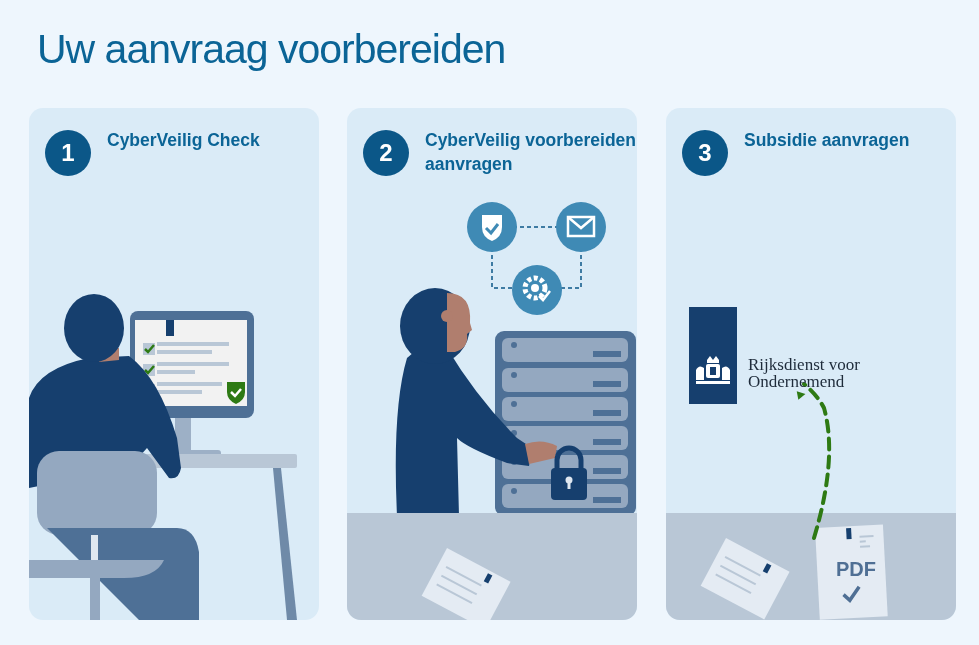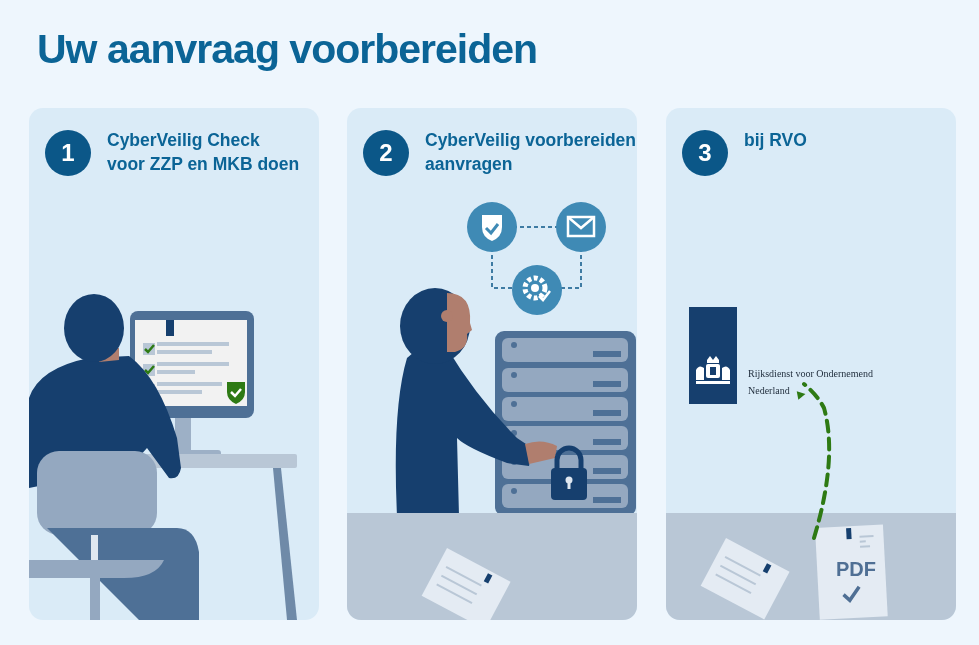--- a/index.html
+++ b/index.html
@@ -1,38 +1,37 @@
 <!DOCTYPE html>
 <html><head>
 <meta charset="utf-8">
 <style>
   html,body{margin:0;padding:0;}
   body{width:979px;height:645px;background:#eef6fd;font-family:"Liberation Sans","DejaVu Sans",sans-serif;position:relative;overflow:hidden;}
-  .title{position:absolute;left:37px;top:26px;font-size:41px;font-weight:bold;color:#0b6496;letter-spacing:-1px;margin:0;}
+  .title{position:absolute;left:37px;top:26px;font-size:41px;font-weight:normal;color:#0b6496;letter-spacing:-1px;margin:0;}
   .panel{position:absolute;top:108px;width:290px;height:512px;background:#daebf7;border-radius:14px;overflow:hidden;}
   .p1{left:29px;}
   .p2{left:347px;}
   .p3{left:666px;}
   .step-num{position:absolute;left:16px;top:22px;width:46px;height:46px;border-radius:50%;background:#0b5788;color:#fff;font-size:24px;font-weight:bold;display:flex;align-items:center;justify-content:center;}
   .step-title{position:absolute;left:78px;top:20px;color:#0b6496;font-size:17.5px;font-weight:bold;line-height:24px;}
   .step-title div{white-space:nowrap;}
   svg{position:absolute;left:0;top:0;}
-  .rvo-text{position:absolute;left:82px;top:257px;font-family:"Liberation Serif","DejaVu Serif",serif;font-size:10px;color:#1e2b3a;line-height:17px;}
+  .rvo-text{position:absolute;left:82px;top:248px;font-family:"Liberation Serif","DejaVu Serif",serif;font-size:17px;color:#1e2b3a;line-height:17px;}
   .pdf-label{position:absolute;font-size:20px;color:#4f6f94;font-weight:bold;text-align:center;}
 </style>
 </head>
 <body>
 
 <h1 class="title">Uw aanvraag voorbereiden</h1>
 
 <div class="panel p1">
   <div class="step-num">1</div>
   <div class="step-title">
     <div>CyberVeilig Check</div>
-    <div>voor ZZP en MKB doen</div>
   </div>
   <svg width="290" height="512" viewBox="0 0 290 512">
 
     <rect x="101" y="203" width="124" height="107" rx="8" fill="#4e7096"></rect>
     <rect x="106" y="212" width="112" height="86" fill="#f2f2f2"></rect>
     <rect x="137" y="212" width="8" height="16" fill="#163f6e"></rect>
 
     <g>
       <rect x="114" y="235" width="12" height="12" fill="#b9c7d6"></rect>
       <path d="M116 241 l3 3 l6 -7" stroke="#2e7a14" stroke-width="2.5" fill="none"></path>
@@ -141,21 +140,21 @@
       <rect x="8" y="16" width="40" height="2" fill="#b9c7d6"></rect>
       <rect x="8" y="26" width="40" height="2" fill="#b9c7d6"></rect>
       <rect x="8" y="36" width="40" height="2" fill="#b9c7d6"></rect>
     </g>
   </svg>
 </div>
 
 <div class="panel p3">
   <div class="step-num">3</div>
   <div class="step-title">
-    <div>bij RVO</div>
+    <div>Subsidie aanvragen</div>
   </div>
   <svg width="290" height="512" viewBox="0 0 290 512">
     <g>
       <rect x="23" y="199" width="48" height="97" fill="#163f6e"></rect>
       <g fill="#fff">
         <path d="M41 252 l3 -4 l3 4 l3 -4 l3 4 v3 h-12z"></path>
         <rect x="40" y="256" width="14" height="14" rx="2"></rect>
         <path d="M30 262 q3 -6 8 -2 v12 h-8z"></path>
         <path d="M56 260 q5 -4 8 2 v10 h-8z"></path>
         <rect x="30" y="273" width="34" height="3"></rect>
@@ -178,16 +177,15 @@
       <rect x="44" y="15" width="6" height="2" fill="#b9c7d6"></rect>
       <rect x="44" y="20" width="10" height="2" fill="#b9c7d6"></rect>
       <path d="M25 68 l6 6 l10 -13" stroke="#4f6f94" stroke-width="3.5" fill="none"></path>
     </g>
 
     <path d="M148 430 Q172 350 158 300 Q152 288 138 276" stroke="#2e7a14" stroke-width="4" stroke-dasharray="11,7" fill="none" stroke-linecap="round"></path>
     <path d="M131 296 l-3 -8 l9 1z" fill="#2e7a14" transform="translate(2,-4) rotate(10 132 292)"></path>
   </svg>
   <div class="rvo-text">
     <div>Rijksdienst voor Ondernemend</div>
-    <div>Nederland</div>
   </div>
   <div class="pdf-label" style="left:170px;top:450px;">PDF</div>
 </div>
 
 </body></html>

